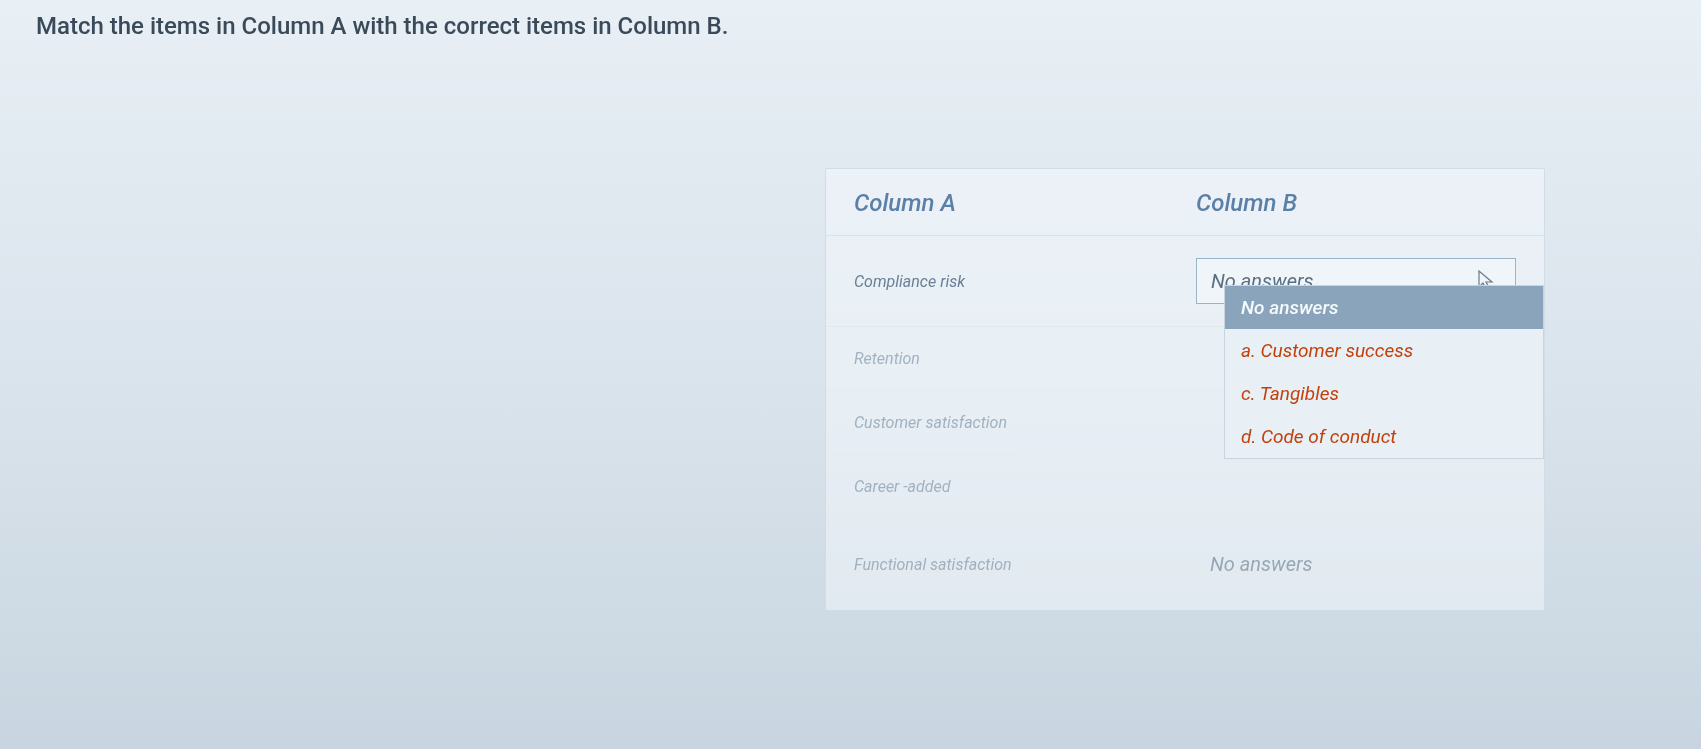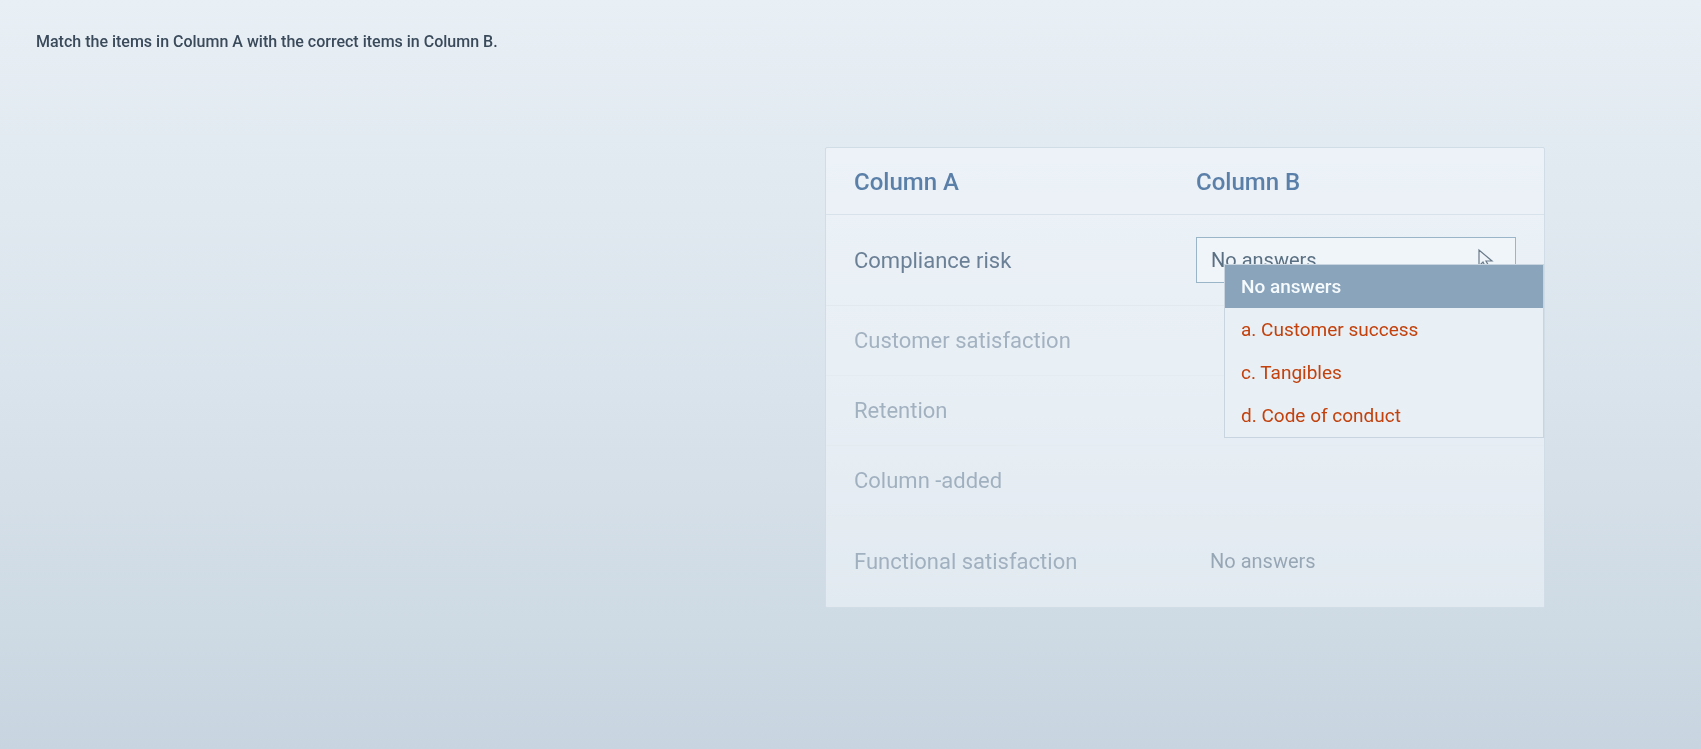--- a/index.html
+++ b/index.html
@@ -9,33 +9,34 @@
     }
     body {
       font-family: -apple-system, BlinkMacSystemFont, "Segoe UI", Roboto, Helvetica, Arial, sans-serif;
       background: linear-gradient(180deg, #e8eff5 0%, #dae4ec 50%, #c8d5e0 100%);
       width: 1701px;
       height: 749px;
       overflow: hidden;
       position: relative;
     }
     .question-text {
-      font-size: 16px;
+      font-size: 24px;
       font-weight: 500;
       color: #3a4a5a;
-      padding: 32px 36px;
+      padding: 12px 36px;
     }
     .match-container {
       position: absolute;
-      top: 147px;
+      top: 168px;
       left: 825px;
       width: 720px;
       background: rgba(245, 250, 253, 0.5);
       border: 1px solid #d0dce6;
       border-radius: 2px;
+      font-style: italic;
     }
     .match-header {
       display: flex;
       padding: 20px 28px 18px 28px;
       border-bottom: 1px solid #d8e2ea;
     }
     .col-a-header {
       flex: 1;
       font-size: 24px;
       font-weight: 500;
@@ -55,21 +56,21 @@
       position: relative;
     }
     .match-row.faded {
       opacity: 0.55;
     }
     .match-row:last-child {
       border-bottom: none;
     }
     .col-a-item {
       flex: 1;
-      font-size: 22px;
+      font-size: 16px;
       color: #6b8096;
     }
     .col-b-cell {
       width: 320px;
     }
     .select-box {
       width: 100%;
       height: 46px;
       border: 1px solid #9ab4c8;
       background: #eff5f9;
@@ -131,31 +132,31 @@
         <span class="cursor-icon">
           <svg viewBox="0 0 20 24" width="20" height="24">
             <path d="M2 2 L2 18 L6 14 L10 22 L13 20 L9 13 L15 13 Z" fill="none" stroke="#6a7a8a" stroke-width="1.2"></path>
           </svg>
         </span>
       </div>
     </div>
   </div>
 
   <div class="match-row faded">
+    <div class="col-a-item">Retention</div>
+    <div class="col-b-cell"></div>
+  </div>
+
+  <div class="match-row faded">
     <div class="col-a-item">Customer satisfaction</div>
     <div class="col-b-cell"></div>
   </div>
 
   <div class="match-row faded">
-    <div class="col-a-item">Retention</div>
-    <div class="col-b-cell"></div>
-  </div>
-
-  <div class="match-row faded">
-    <div class="col-a-item">Column -added</div>
+    <div class="col-a-item">Career -added</div>
     <div class="col-b-cell"></div>
   </div>
 
   <div class="match-row faded">
     <div class="col-a-item">Functional satisfaction</div>
     <div class="col-b-cell">
       <div class="select-box no-border">
         <span>No answers</span>
       </div>
     </div>

